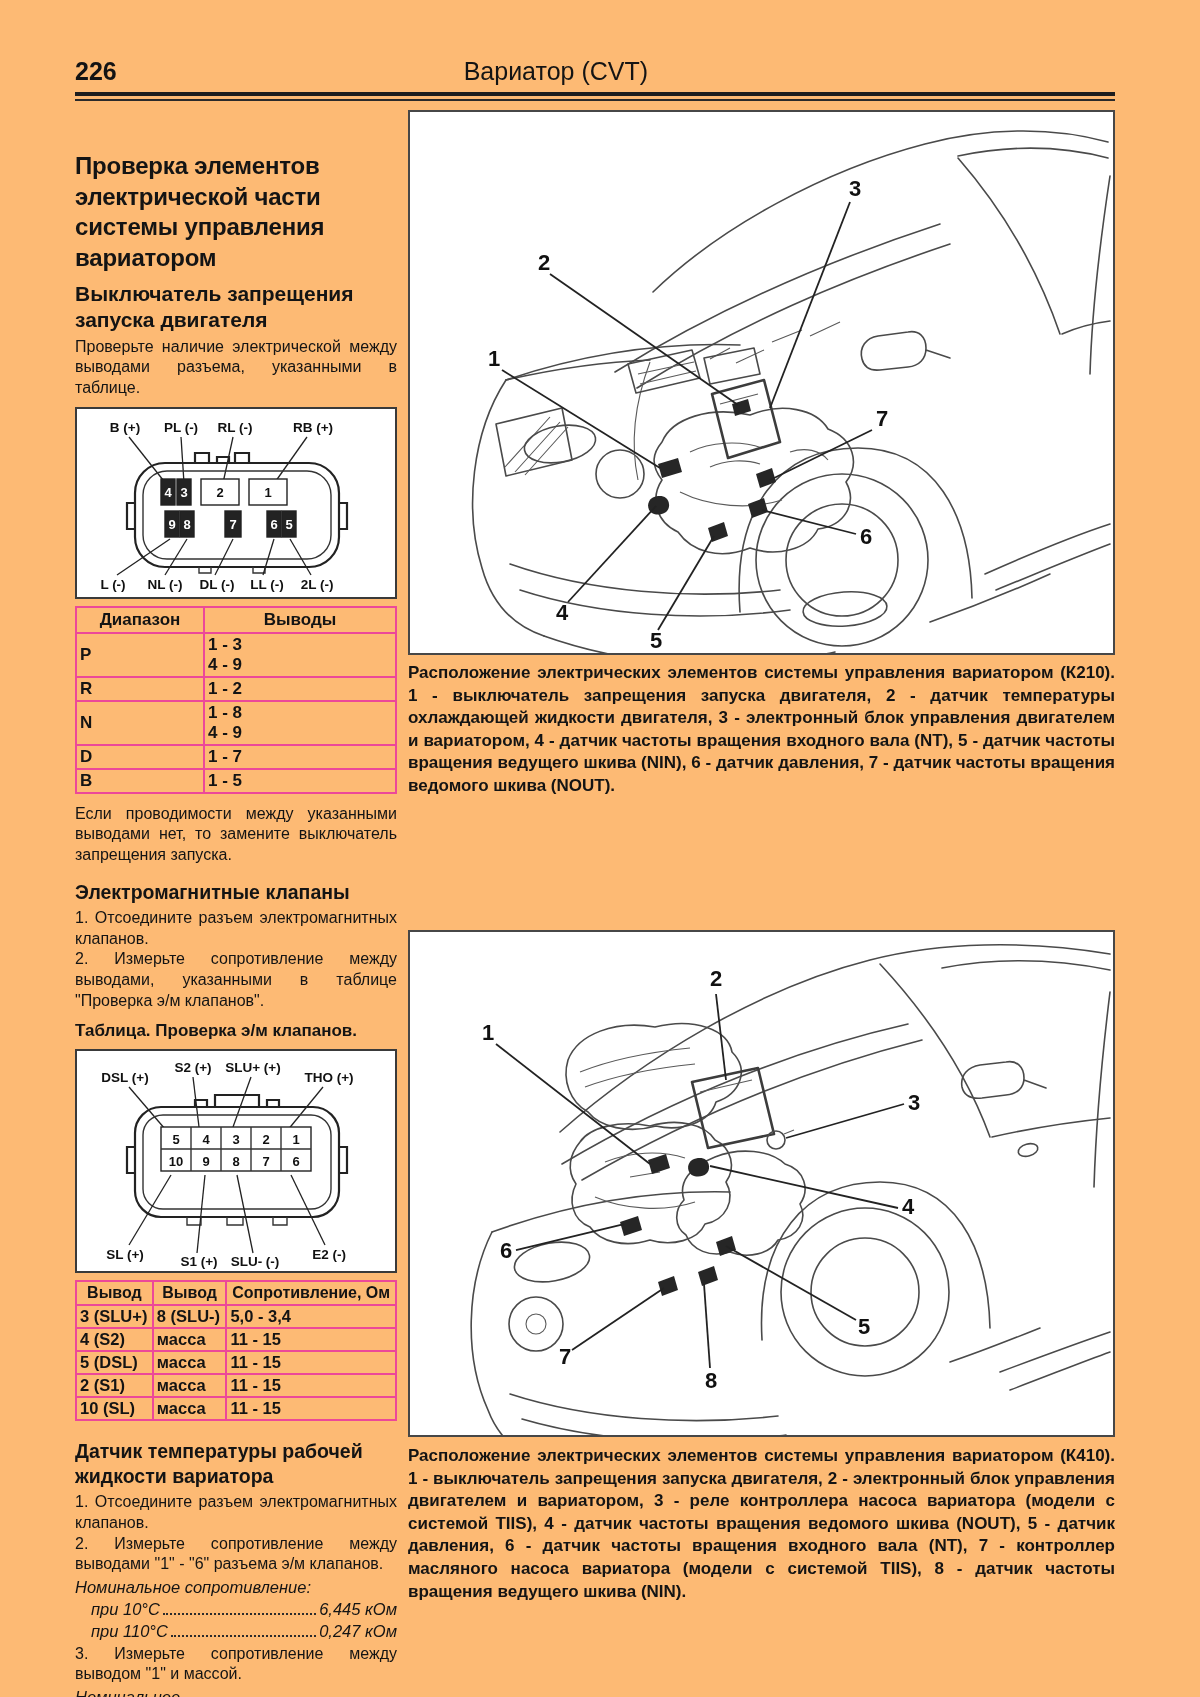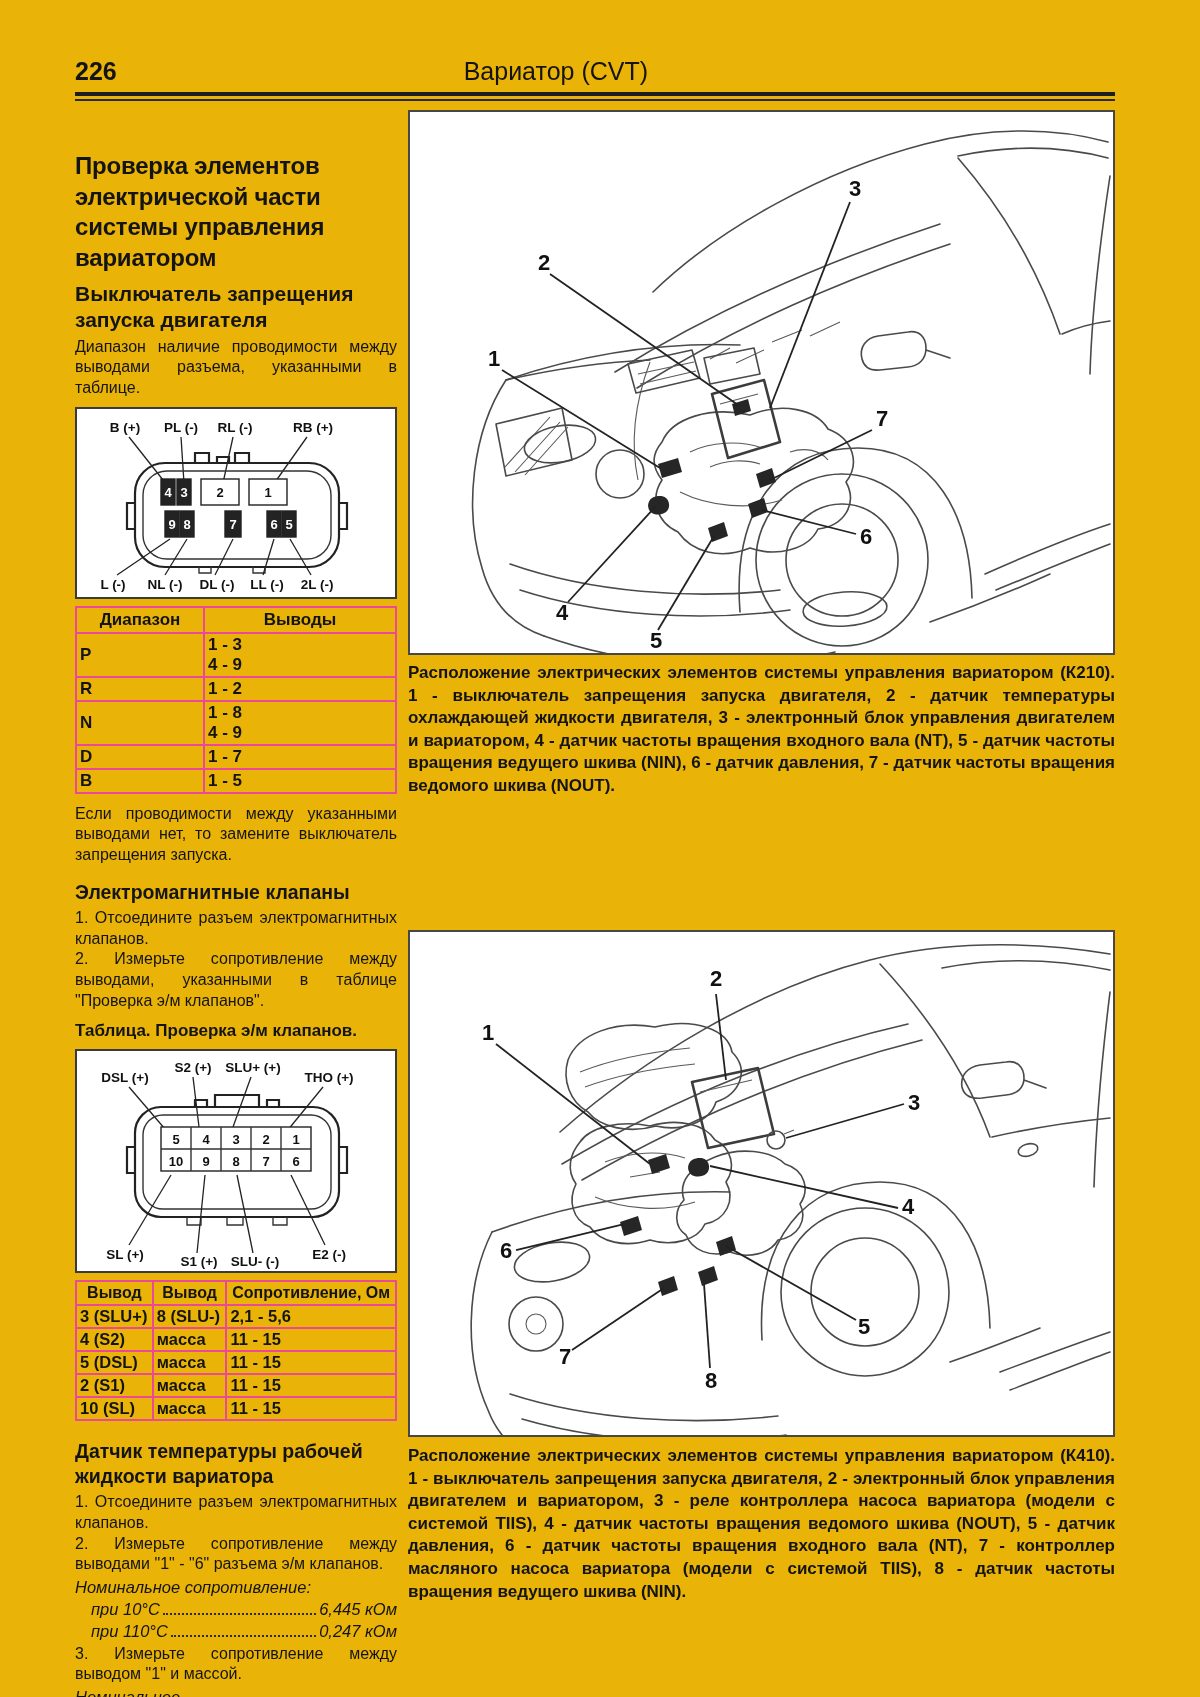--- a/index.html
+++ b/index.html
@@ -1,17 +1,17 @@
 <!DOCTYPE html>
 <html><head>
 <meta charset="utf-8">
 <style>
   html,body{margin:0;padding:0;}
   body{width:1200px;height:1697px;background:#ffffff;font-family:"Liberation Sans",sans-serif;color:#141414;}
-  .page{position:relative;width:1200px;height:1697px;background:#eab308;overflow:hidden;}
+  .page{position:relative;width:1200px;height:1697px;background:#fdba74;overflow:hidden;}
 
   
   .hdr{position:absolute;top:57px;left:75px;width:1040px;display:flex;align-items:baseline;}
   .hdr .pnum{font-size:25px;font-weight:bold;}
   .hdr .ptitle{flex:1;text-align:center;font-size:25px;font-weight:normal;padding-right:120px;}
   .hdr-rule{position:absolute;top:92px;left:75px;width:1040px;height:3px;border-top:4px solid #1d1d1d;border-bottom:2px solid #2a2a2a;}
 
   
   .leftcol{position:absolute;left:75px;top:103px;width:322px;margin-top:48px;}
   h1{font-size:24px;line-height:1.28;margin:0;font-weight:bold;letter-spacing:-0.2px;}
@@ -64,21 +64,21 @@
 
   <div class="hdr">
     <span class="pnum">226</span>
     <span class="ptitle">Вариатор (CVT)</span>
   </div>
   <div class="hdr-rule"></div>
 
   <div class="leftcol">
     <h1>Проверка элементов электрической части системы управления вариатором</h1>
     <h2>Выключатель запрещения запуска двигателя</h2>
-    <p class="para">Диапазон наличие проводимости между выводами разъема, указанными в таблице.</p>
+    <p class="para">Проверьте наличие электрической между выводами разъема, указанными в таблице.</p>
 
     <div class="diagram-box">
       <svg width="318" height="180" viewBox="0 0 318 180">
         <text class="con-label" x="48" y="17" text-anchor="middle">B (+)</text>
         <text class="con-label" x="104" y="17" text-anchor="middle">PL (-)</text>
         <text class="con-label" x="158" y="17" text-anchor="middle">RL (-)</text>
         <text class="con-label" x="236" y="17" text-anchor="middle">RB (+)</text>
         <path class="leader" d="M52,22 L90,70"></path>
           <path class="leader" d="M104,22 L107,68"></path>
         <path class="leader" d="M156,22 L146,68"></path>
@@ -221,21 +221,21 @@
         <tr>
           <th>Вывод</th>
           <th>Вывод</th>
           <th>Сопротивление, Ом</th>
         </tr>
       </thead>
       <tbody id="table2-body">
           <tr>
             <td>3 (SLU+)</td>
             <td>8 (SLU-)</td>
-            <td>2,1 - 5,6</td>
+            <td>5,0 - 3,4</td>
           </tr>
           <tr>
             <td>4 (S2)</td>
             <td>масса</td>
             <td>11 - 15</td>
           </tr>
           <tr>
             <td>5 (DSL)</td>
             <td>масса</td>
             <td>11 - 15</td>

